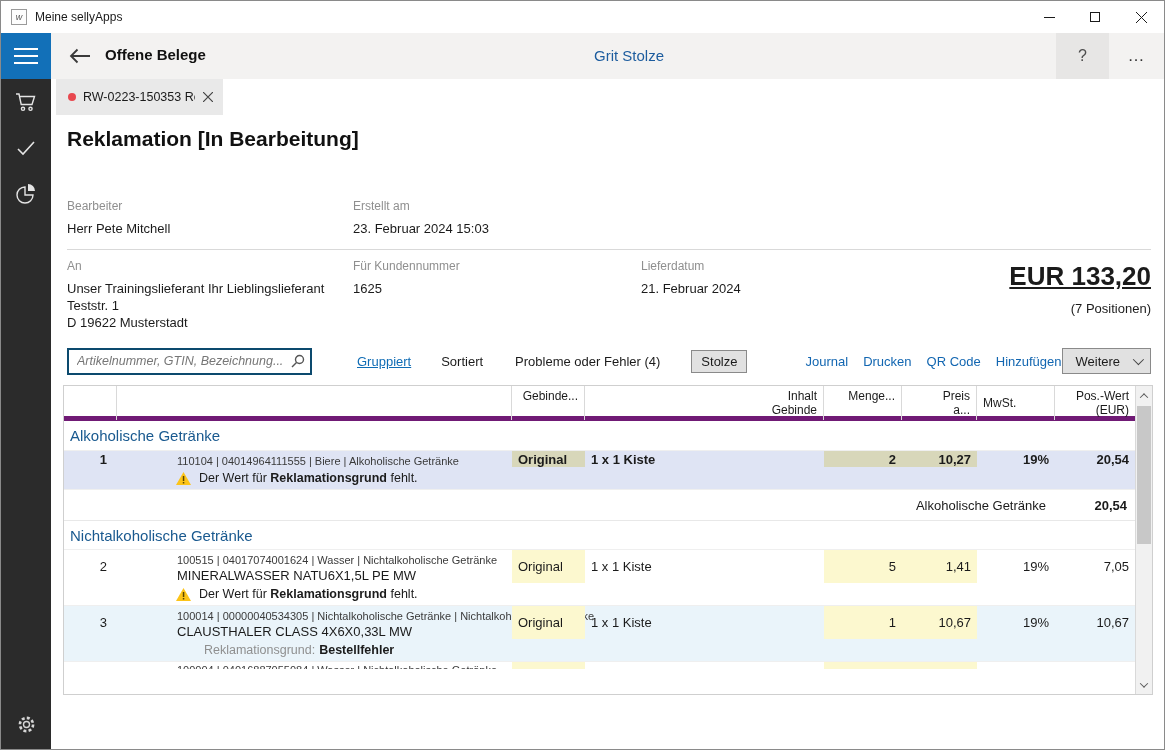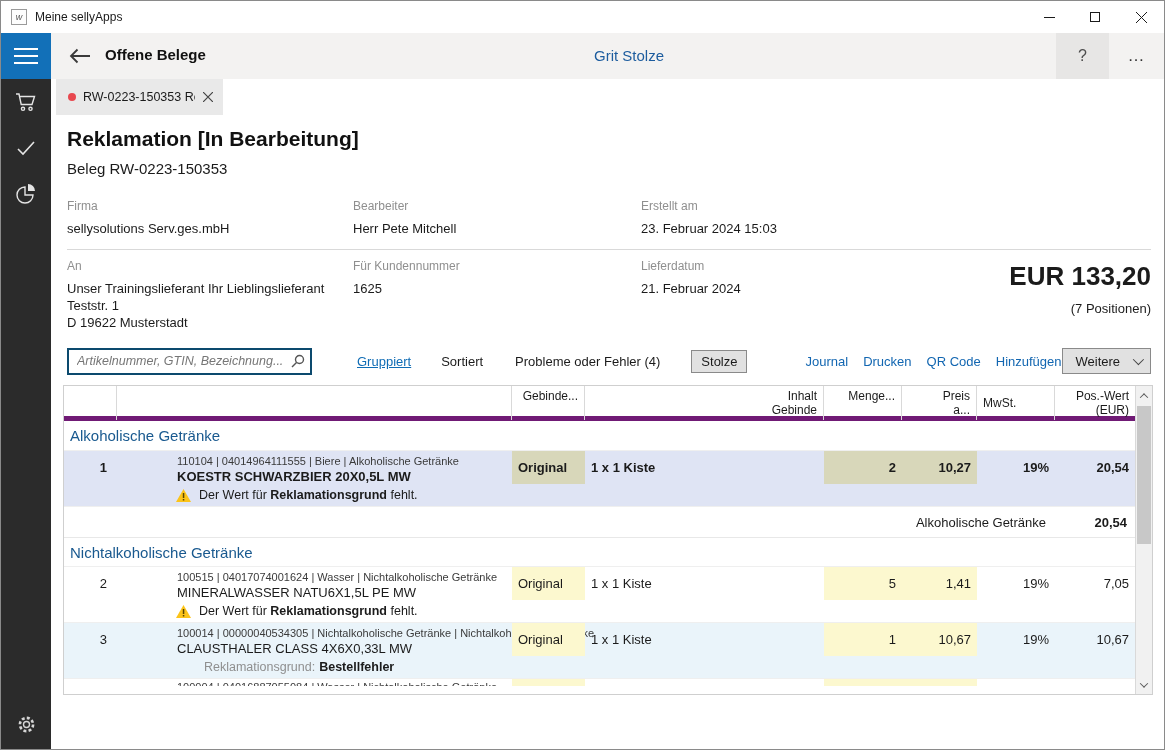--- a/index.html
+++ b/index.html
@@ -44,21 +44,21 @@
   .actions { position:absolute; right:107px; top:15px; display:flex; align-items:center; }
   .btn-forward { border:2px solid #cb2128; padding:6px 11px; font-size:15px; color:#1266b1; cursor:pointer; white-space:nowrap; }
   .btn-reject { position:absolute; left:100%; margin-left:32px; font-size:15px; color:#b4b4b4; cursor:pointer; }
 
   
   .fields-row1 { display:grid; grid-template-columns:286px 288px 1fr; padding:6px 0 12px 0; border-bottom:1px solid #d9d9d9; }
   .fields-row2 { display:grid; grid-template-columns:286px 288px 228px 1fr; padding-top:9px; min-height:92px; }
   .f-label { font-size:12px; color:#8f8f8f; }
   .f-value { font-size:13px; margin-top:7px; line-height:17px; }
   .totals { text-align:right; }
-  .total-amount { font-size:26px; font-weight:bold; margin-top:2px; }
+  .total-amount { font-size:26px; font-weight:bold; margin-top:2px;text-decoration:underline; }
   .total-positions { font-size:13px; margin-top:9px; }
 
   
   .toolbar { display:flex; align-items:center; height:30px; margin-top:4px; font-size:13px; }
   .search-wrap { position:relative; width:245px; flex:none; }
   .search-input { width:245px; height:27px; border:2px solid #0c4a6e; padding:0 28px 0 8px; font-size:12.5px; font-style:italic; color:#444; font-family:"Liberation Sans", sans-serif; outline:none; }
   .search-input::placeholder { color:#767676; font-style:italic; }
   .search-icon { position:absolute; right:7px; top:6px; }
   .tb-link { color:#1266b1; cursor:pointer; white-space:nowrap; }
   .tb-plain { color:#1b1b1b; cursor:pointer; white-space:nowrap; }
@@ -188,28 +188,23 @@
             <path d="M0 0L10 10M10 0L0 10" stroke="#444" stroke-width="1.2"></path>
           </svg>
       </span>
     </div>
   </div>
 
   <div class="content">
 
     <div class="doc-header">
       <div class="doc-title">Reklamation [In Bearbeitung]</div>
-      <div class="doc-ref">Beleg RW-0223-150353</div>
     </div>
 
     <div class="fields-row1">
-      <div>
-        <div class="f-label">Firma</div>
-        <div class="f-value">sellysolutions Serv.ges.mbH</div>
-      </div>
       <div>
         <div class="f-label">Bearbeiter</div>
         <div class="f-value">Herr Pete Mitchell</div>
       </div>
       <div>
         <div class="f-label">Erstellt am</div>
         <div class="f-value">23. Februar 2024 15:03</div>
       </div>
     </div>
 
@@ -276,21 +271,20 @@
           <div class="hc" style="border-right:none">Pos.-Wert
 (EUR)</div>
         </div>
 
         <div class="group-row" style="border-top:none">Alkoholische Getränke</div>
 
         <div class="grid item-row row-sel">
           <div class="cell num bold">1</div>
           <div class="desc">
             <div class="meta">110104 | 04014964111555 | Biere | Alkoholische Getränke</div>
-            <div class="iname bold">KOESTR SCHWARZBIER 20X0,5L MW</div>
           </div>
           <div class="cell cell-khaki bold">Original</div>
           <div class="cell bold">1 x 1 Kiste</div>
           <div class="cell cell-khaki r bold">2</div>
           <div class="cell cell-khaki r bold">10,27</div>
           <div class="cell r bold">19%</div>
           <div class="cell r bold">20,54</div>
         </div>
         <div class="sub-row warn-row row-sel">
           <svg width="15" height="13" viewBox="0 0 15 13">

